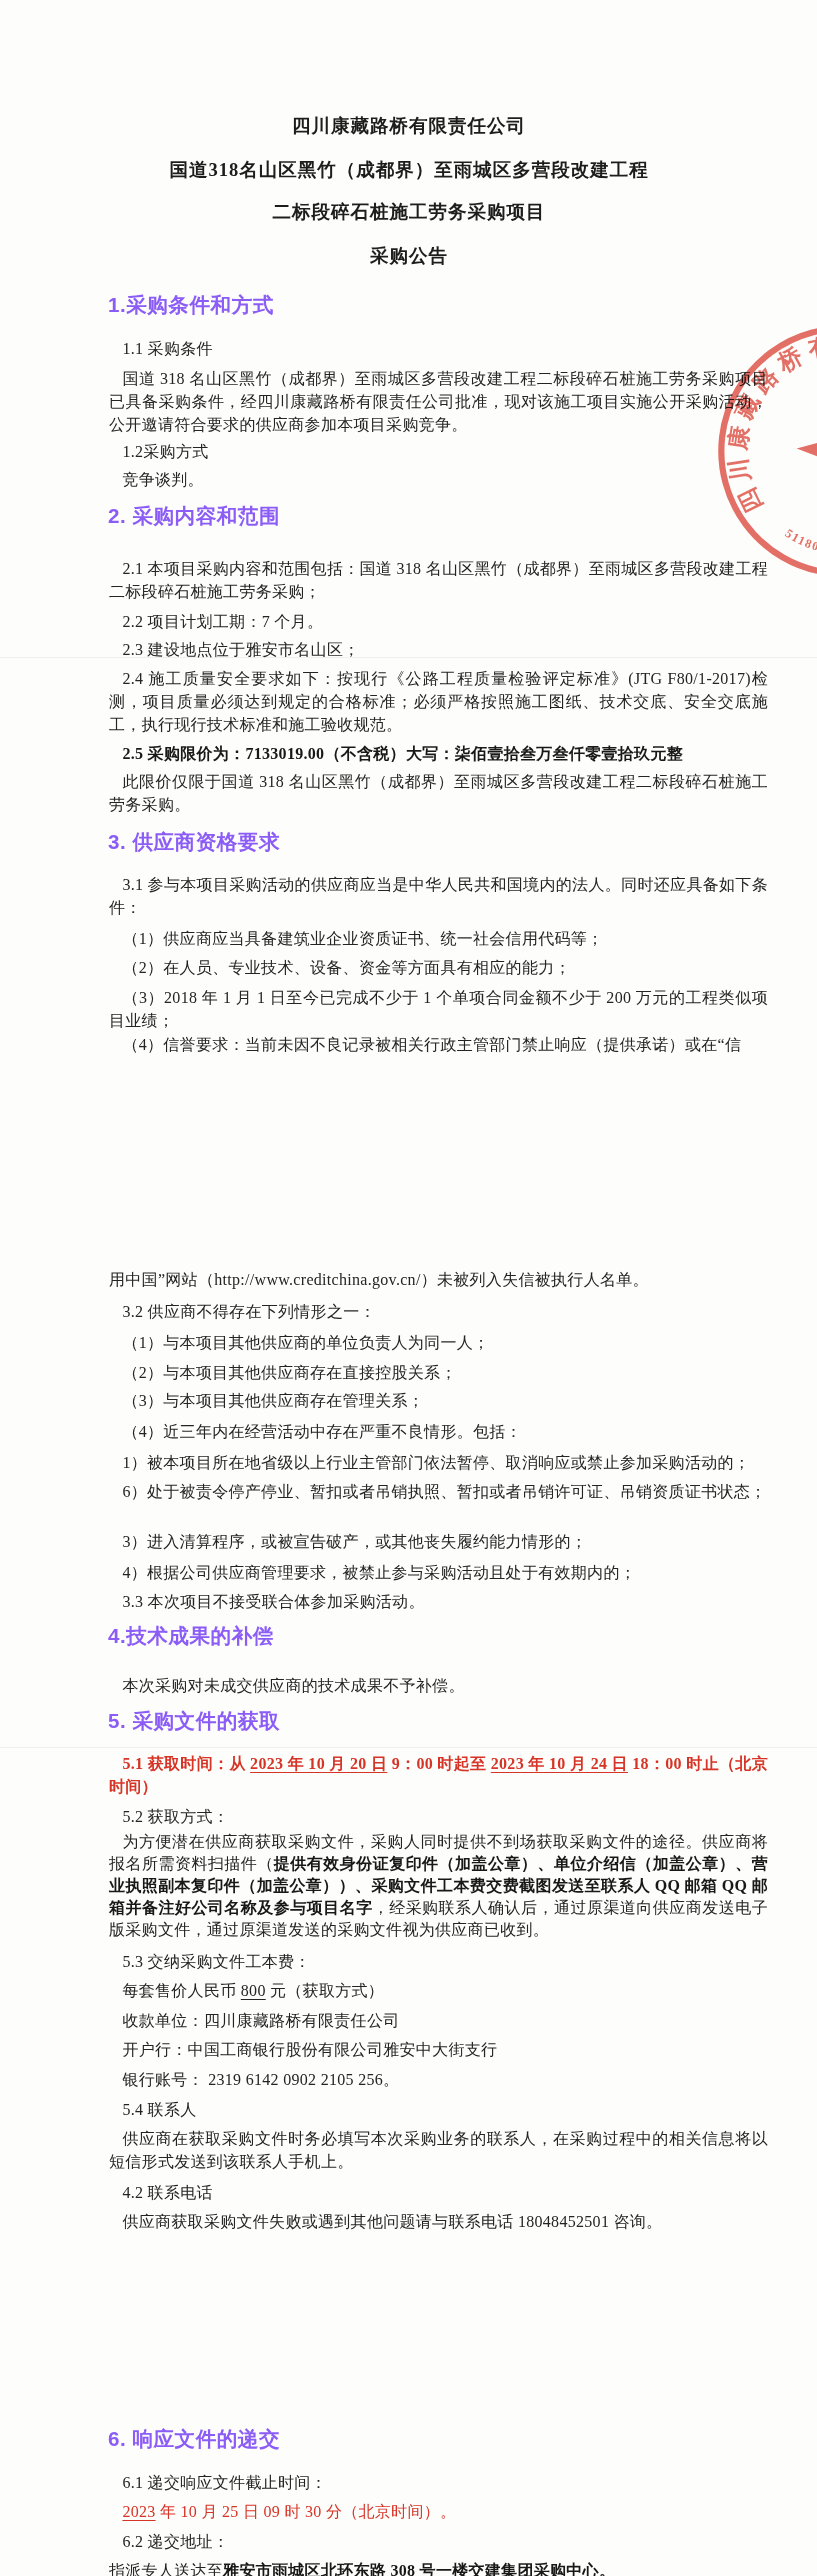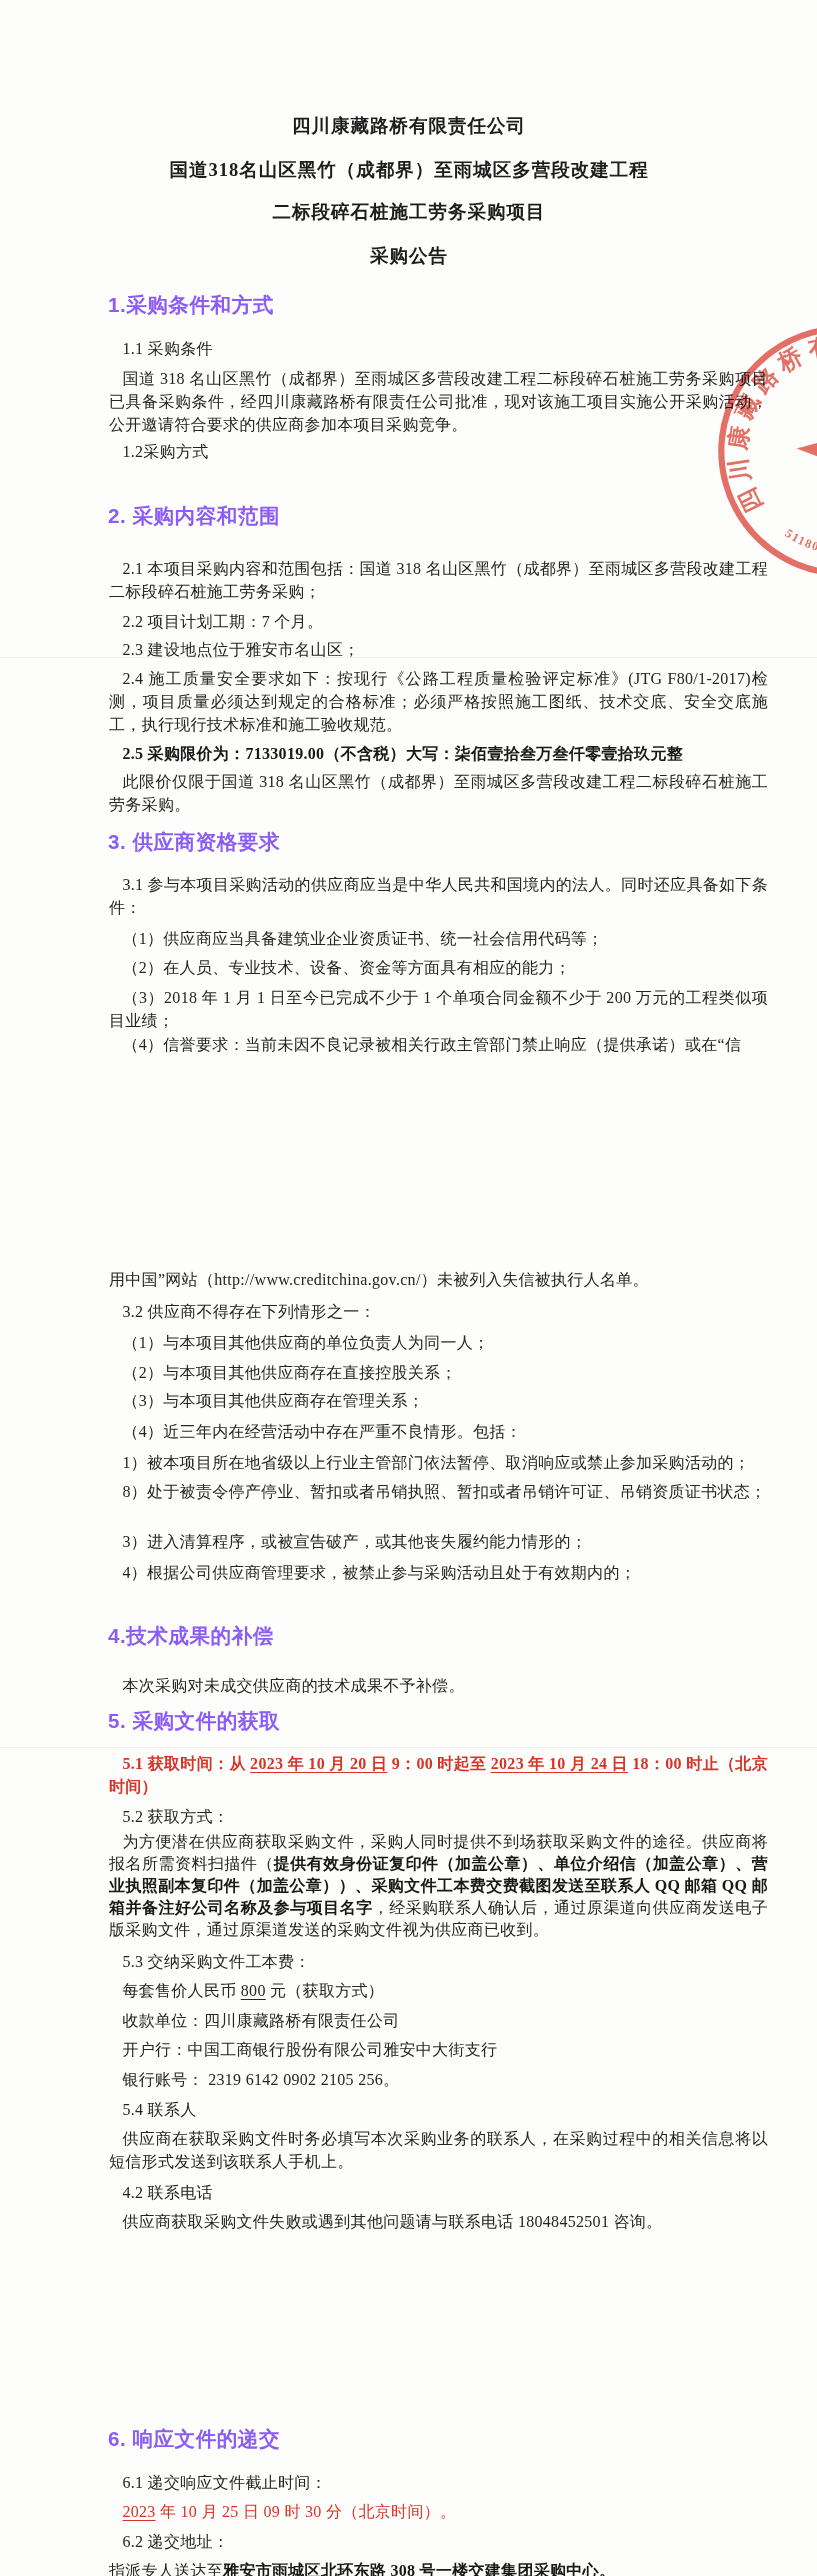--- a/index.html
+++ b/index.html
@@ -42,20 +42,21 @@
 
   <div class="title" style="top:113px">四川康藏路桥有限责任公司</div>
   <div class="title" style="top:157px">国道318名山区黑竹（成都界）至雨城区多营段改建工程</div>
   <div class="title" style="top:199px">二标段碎石桩施工劳务采购项目</div>
   <div class="title" style="top:243px">采购公告</div>
 
   <div class="h" style="top:292px">1.采购条件和方式</div>
   <div class="tb ind" style="top:337px">1.1 采购条件</div>
   <div class="tb ind" style="top:367px">国道 318 名山区黑竹（成都界）至雨城区多营段改建工程二标段碎石桩施工劳务采购项目已具备采购条件，经四川康藏路桥有限责任公司批准，现对该施工项目实施公开采购活动，公开邀请符合要求的供应商参加本项目采购竞争。</div>
   <div class="tb ind" style="top:440px">1.2采购方式</div>
+  <div class="tb ind" style="top:468px">竞争谈判。</div>
 
   <div class="h" style="top:503px">2. 采购内容和范围</div>
   <div class="tb ind" style="top:557px">2.1 本项目采购内容和范围包括：国道 318 名山区黑竹（成都界）至雨城区多营段改建工程二标段碎石桩施工劳务采购；</div>
   <div class="tb ind" style="top:610px">2.2 项目计划工期：7 个月。</div>
   <div class="tb ind" style="top:638px">2.3 建设地点位于雅安市名山区；</div>
   <div class="tb ind" style="top:667px">2.4 施工质量安全要求如下：按现行《公路工程质量检验评定标准》(JTG F80/1-2017)检测，项目质量必须达到规定的合格标准；必须严格按照施工图纸、技术交底、安全交底施工，执行现行技术标准和施工验收规范。</div>
   <div class="tb ind bold" style="top:742px">2.5 采购限价为：7133019.00（不含税）大写：柒佰壹拾叁万叁仟零壹拾玖元整</div>
   <div class="tb ind" style="top:770px">此限价仅限于国道 318 名山区黑竹（成都界）至雨城区多营段改建工程二标段碎石桩施工劳务采购。</div>
 
   <div class="h" style="top:829px">3. 供应商资格要求</div>
@@ -64,23 +65,24 @@
   <div class="tb ind" style="top:956px">（2）在人员、专业技术、设备、资金等方面具有相应的能力；</div>
   <div class="tb ind" style="top:986px">（3）2018 年 1 月 1 日至今已完成不少于 1 个单项合同金额不少于 200 万元的工程类似项目业绩；</div>
   <div class="tb ind" style="top:1033px">（4）信誉要求：当前未因不良记录被相关行政主管部门禁止响应（提供承诺）或在“信</div>
   <div class="tb" style="top:1268px">用中国”网站（http://www.creditchina.gov.cn/）未被列入失信被执行人名单。</div>
   <div class="tb ind" style="top:1300px">3.2 供应商不得存在下列情形之一：</div>
   <div class="tb ind" style="top:1331px">（1）与本项目其他供应商的单位负责人为同一人；</div>
   <div class="tb ind" style="top:1361px">（2）与本项目其他供应商存在直接控股关系；</div>
   <div class="tb ind" style="top:1389px">（3）与本项目其他供应商存在管理关系；</div>
   <div class="tb ind" style="top:1420px">（4）近三年内在经营活动中存在严重不良情形。包括：</div>
   <div class="tb ind" style="top:1451px">1）被本项目所在地省级以上行业主管部门依法暂停、取消响应或禁止参加采购活动的；</div>
-  <div class="tb ind" style="top:1480px">8）处于被责令停产停业、暂扣或者吊销执照、暂扣或者吊销许可证、吊销资质证书状态；</div>
+  <div class="tb ind" style="top:1480px">6）处于被责令停产停业、暂扣或者吊销执照、暂扣或者吊销许可证、吊销资质证书状态；</div>
   <div class="tb ind" style="top:1530px">3）进入清算程序，或被宣告破产，或其他丧失履约能力情形的；</div>
   <div class="tb ind" style="top:1561px">4）根据公司供应商管理要求，被禁止参与采购活动且处于有效期内的；</div>
+  <div class="tb ind" style="top:1590px">3.3 本次项目不接受联合体参加采购活动。</div>
 
   <div class="h" style="top:1623px">4.技术成果的补偿</div>
   <div class="tb ind" style="top:1674px">本次采购对未成交供应商的技术成果不予补偿。</div>
 
   <div class="h" style="top:1708px">5. 采购文件的获取</div>
   <div class="tb ind redbold" style="top:1752px"><span>5.1 获取时间：从 </span><span class="u">2023 年 10 月 20 日</span><span> 9：00 时起至 </span><span class="u">2023 年 10 月 24 日</span><span> 18：00 时止（北京时间）</span></div>
   <div class="tb ind" style="top:1805px">5.2 获取方式：</div>
   <div class="tb ind" style="top:1831px;line-height:22px"><span>为方便潜在供应商获取采购文件，采购人同时提供不到场获取采购文件的途径。供应商将报名所需资料扫描件（</span><span class="bold">提供有效身份证复印件（加盖公章）、单位介绍信（加盖公章）、营业执照副本复印件（加盖公章））、采购文件工本费交费截图发送至联系人 QQ 邮箱 QQ 邮箱并备注好公司名称及参与项目名字</span><span>，经采购联系人确认后，通过原渠道向供应商发送电子版采购文件，通过原渠道发送的采购文件视为供应商已收到。</span></div>
   <div class="tb ind" style="top:1950px">5.3 交纳采购文件工本费：</div>
   <div class="tb ind" style="top:1979px"><span>每套售价人民币 </span><span class="u">800</span><span> 元（获取方式）</span></div>

